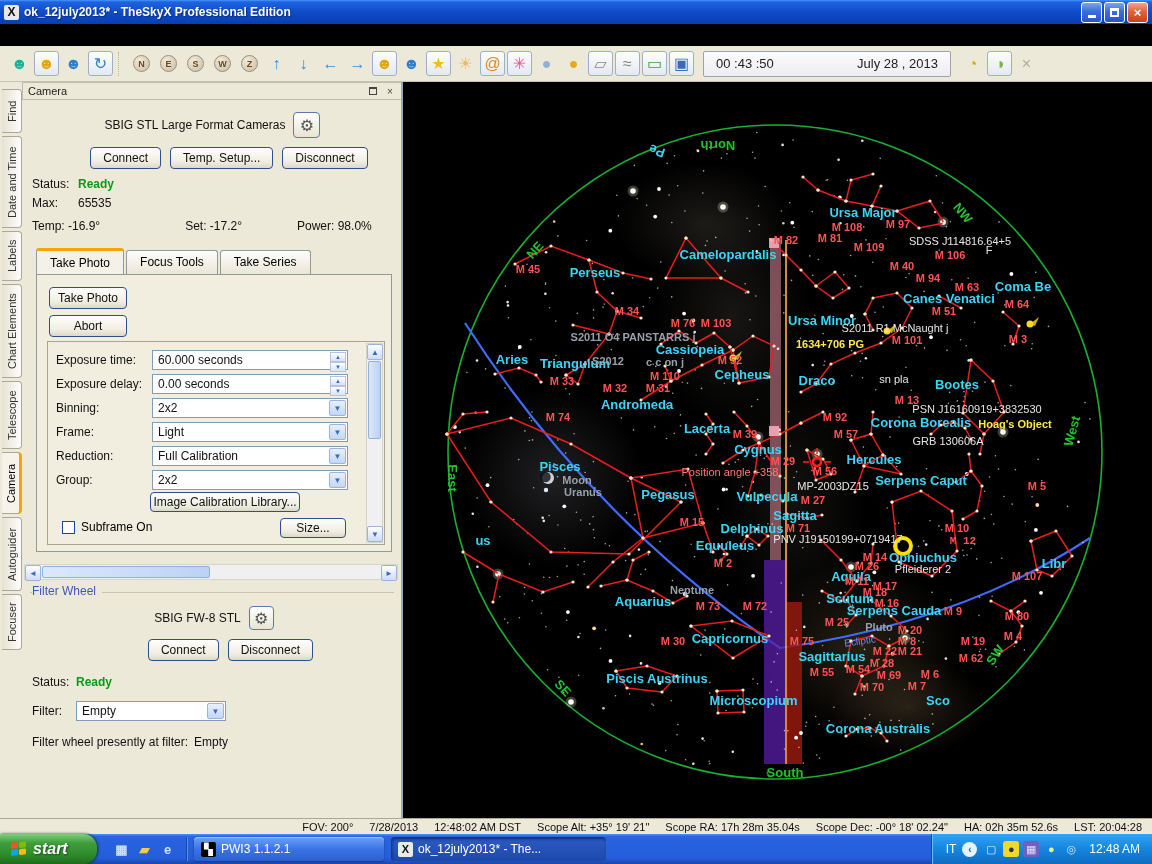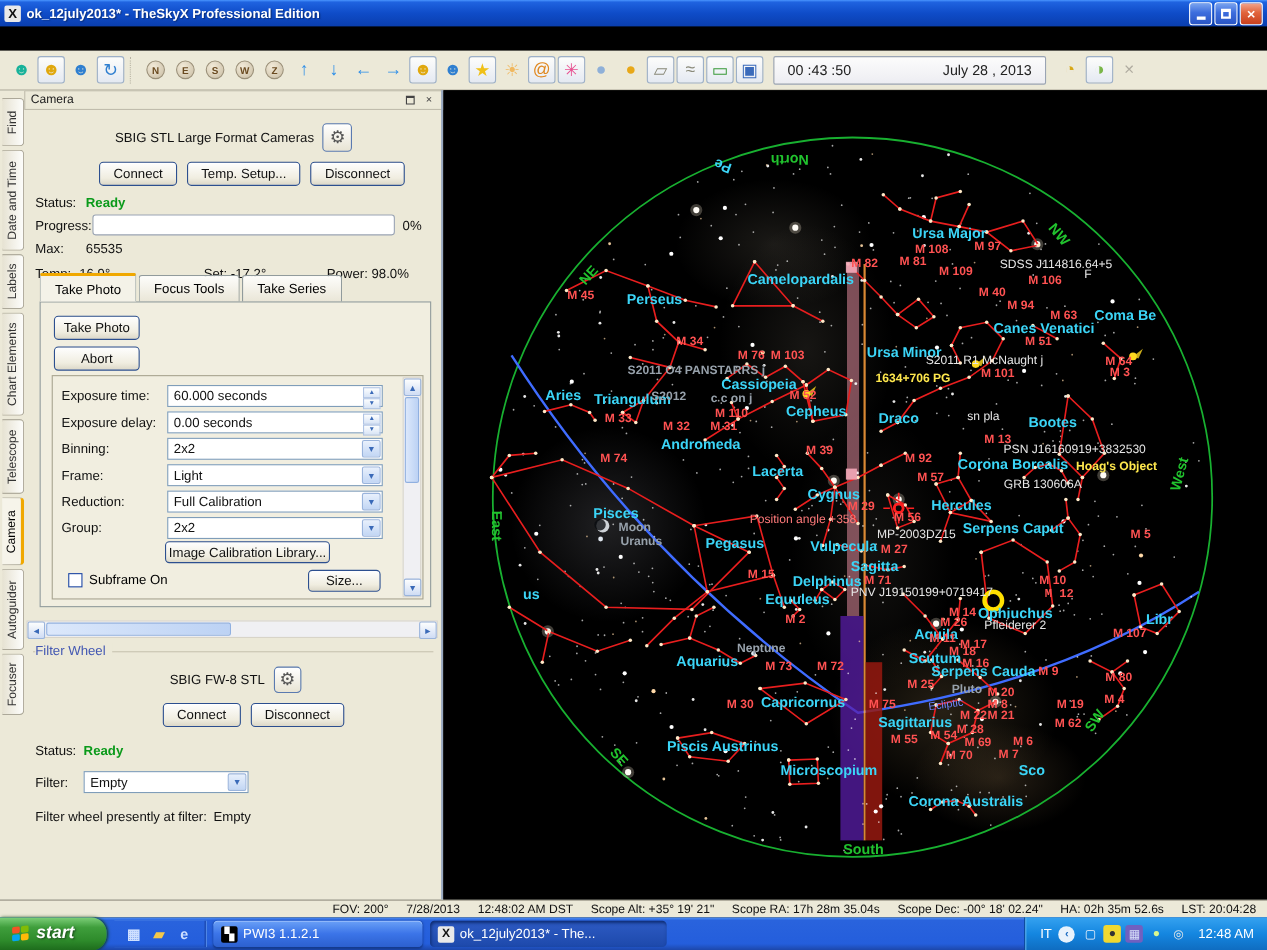--- a/index.html
+++ b/index.html
@@ -265,25 +265,20 @@
       </div>
       <div class="btnrow">
         <span class="xpbtn">Connect</span>
         <span class="xpbtn">Temp. Setup...</span>
         <span class="xpbtn">Disconnect</span>
       </div>
 
       <div class="statrow">
         <span style="width:46px;">Status:</span>
         <span class="green">Ready</span>
-      </div>
-      <div class="statrow" style="margin-top:4px;">
-        <span style="width:46px;">Progress:</span>
-        <span id="progressbar"></span>
-        <span style="margin-left:7px;">0%</span>
       </div>
       <div class="statrow" style="margin-top:5px;">
         <span style="width:46px;">Max:</span>
         <span>65535</span>
       </div>
       <div class="temprow">
         <span>Temp: -16.9°</span>
         <span>Set: -17.2°</span>
         <span>Power: 98.0%</span>
       </div>
@@ -1359,29 +1354,29 @@
         <span class="sl c-mes" style="left: 313px; top: 241px;">M 103</span>
         <span class="sl c-mes" style="left: 383px; top: 158px;">M 82</span>
         <span class="sl c-mes" style="left: 427px; top: 156px;">M 81</span>
         <span class="sl c-mes" style="left: 444px; top: 145px;">M 108</span>
         <span class="sl c-mes" style="left: 495px; top: 142px;">M 97</span>
         <span class="sl c-mes" style="left: 466px; top: 165px;">M 109</span>
         <span class="sl c-mes" style="left: 547px; top: 173px;">M 106</span>
         <span class="sl c-mes" style="left: 499px; top: 184px;">M 40</span>
         <span class="sl c-mes" style="left: 525px; top: 196px;">M 94</span>
         <span class="sl c-mes" style="left: 564px; top: 205px;">M 63</span>
-        <span class="sl c-mes" style="left: 614px; top: 222px; margin-top: 25px;">M 64</span>
+        <span class="sl c-mes" style="left: 614px; top: 222px;">M 64</span>
         <span class="sl c-mes" style="left: 541px; top: 229px;">M 51</span>
         <span class="sl c-mes" style="left: 615px; top: 257px;">M 3</span>
         <span class="sl c-mes" style="left: 504px; top: 258px;">M 101</span>
         <span class="sl c-mes" style="left: 504px; top: 318px;">M 13</span>
         <span class="sl c-mes" style="left: 432px; top: 335px;">M 92</span>
         <span class="sl c-mes" style="left: 443px; top: 352px;">M 57</span>
         <span class="sl c-mes" style="left: 422px; top: 389px;">M 56</span>
-        <span class="sl c-mes" style="left: 342px; top: 328px;">M 39</span>
+        <span class="sl c-mes" style="left: 342px; top: 352px;">M 39</span>
         <span class="sl c-mes" style="left: 159px; top: 299px;">M 33</span>
         <span class="sl c-mes" style="left: 262px; top: 294px;">M 110</span>
         <span class="sl c-mes" style="left: 212px; top: 306px;">M 32</span>
         <span class="sl c-mes" style="left: 255px; top: 306px;">M 31</span>
         <span class="sl c-mes" style="left: 155px; top: 335px;">M 74</span>
         <span class="sl c-mes" style="left: 327px; top: 278px;">M 52</span>
         <span class="sl c-mes" style="left: 289px; top: 440px;">M 15</span>
         <span class="sl c-mes" style="left: 380px; top: 379px;">M 29</span>
         <span class="sl c-mes" style="left: 410px; top: 418px;">M 27</span>
         <span class="sl c-mes" style="left: 395px; top: 446px;">M 71</span>

